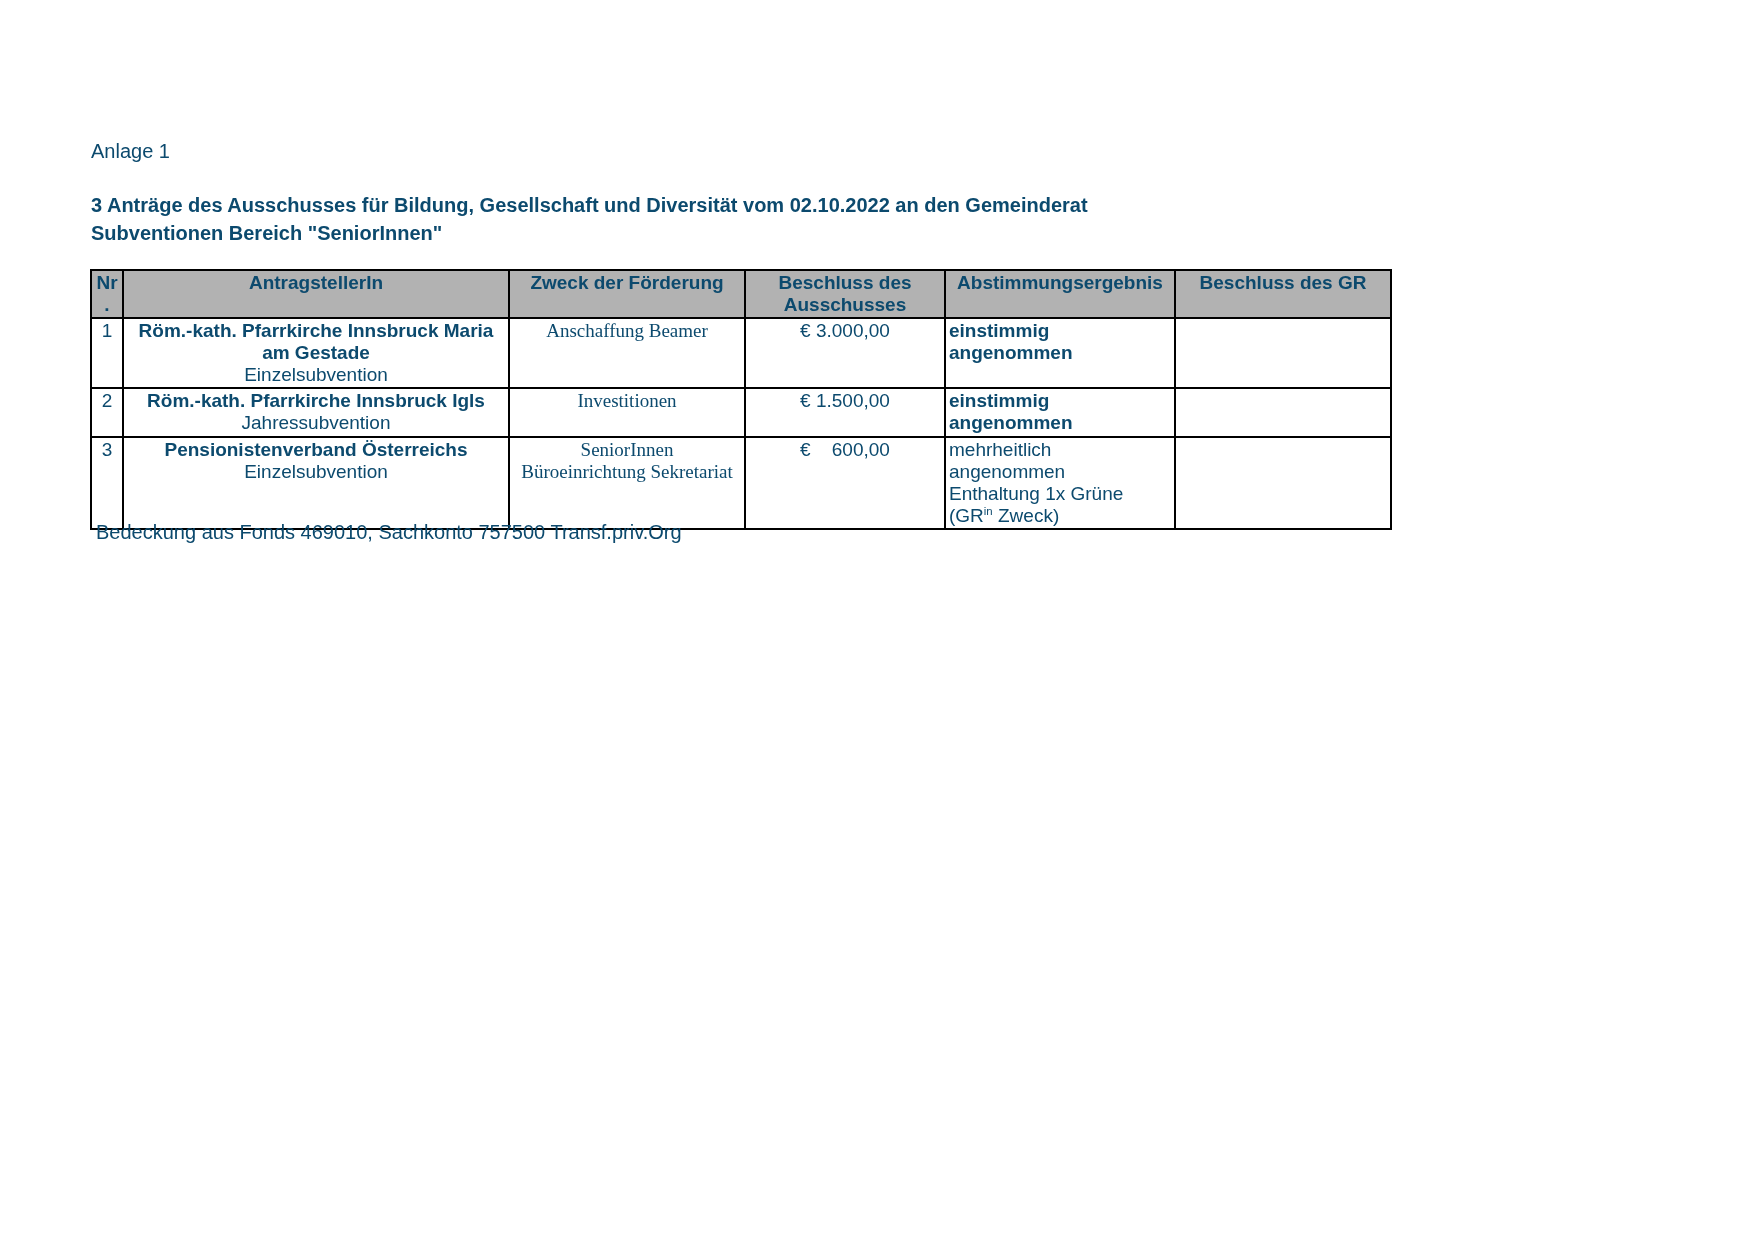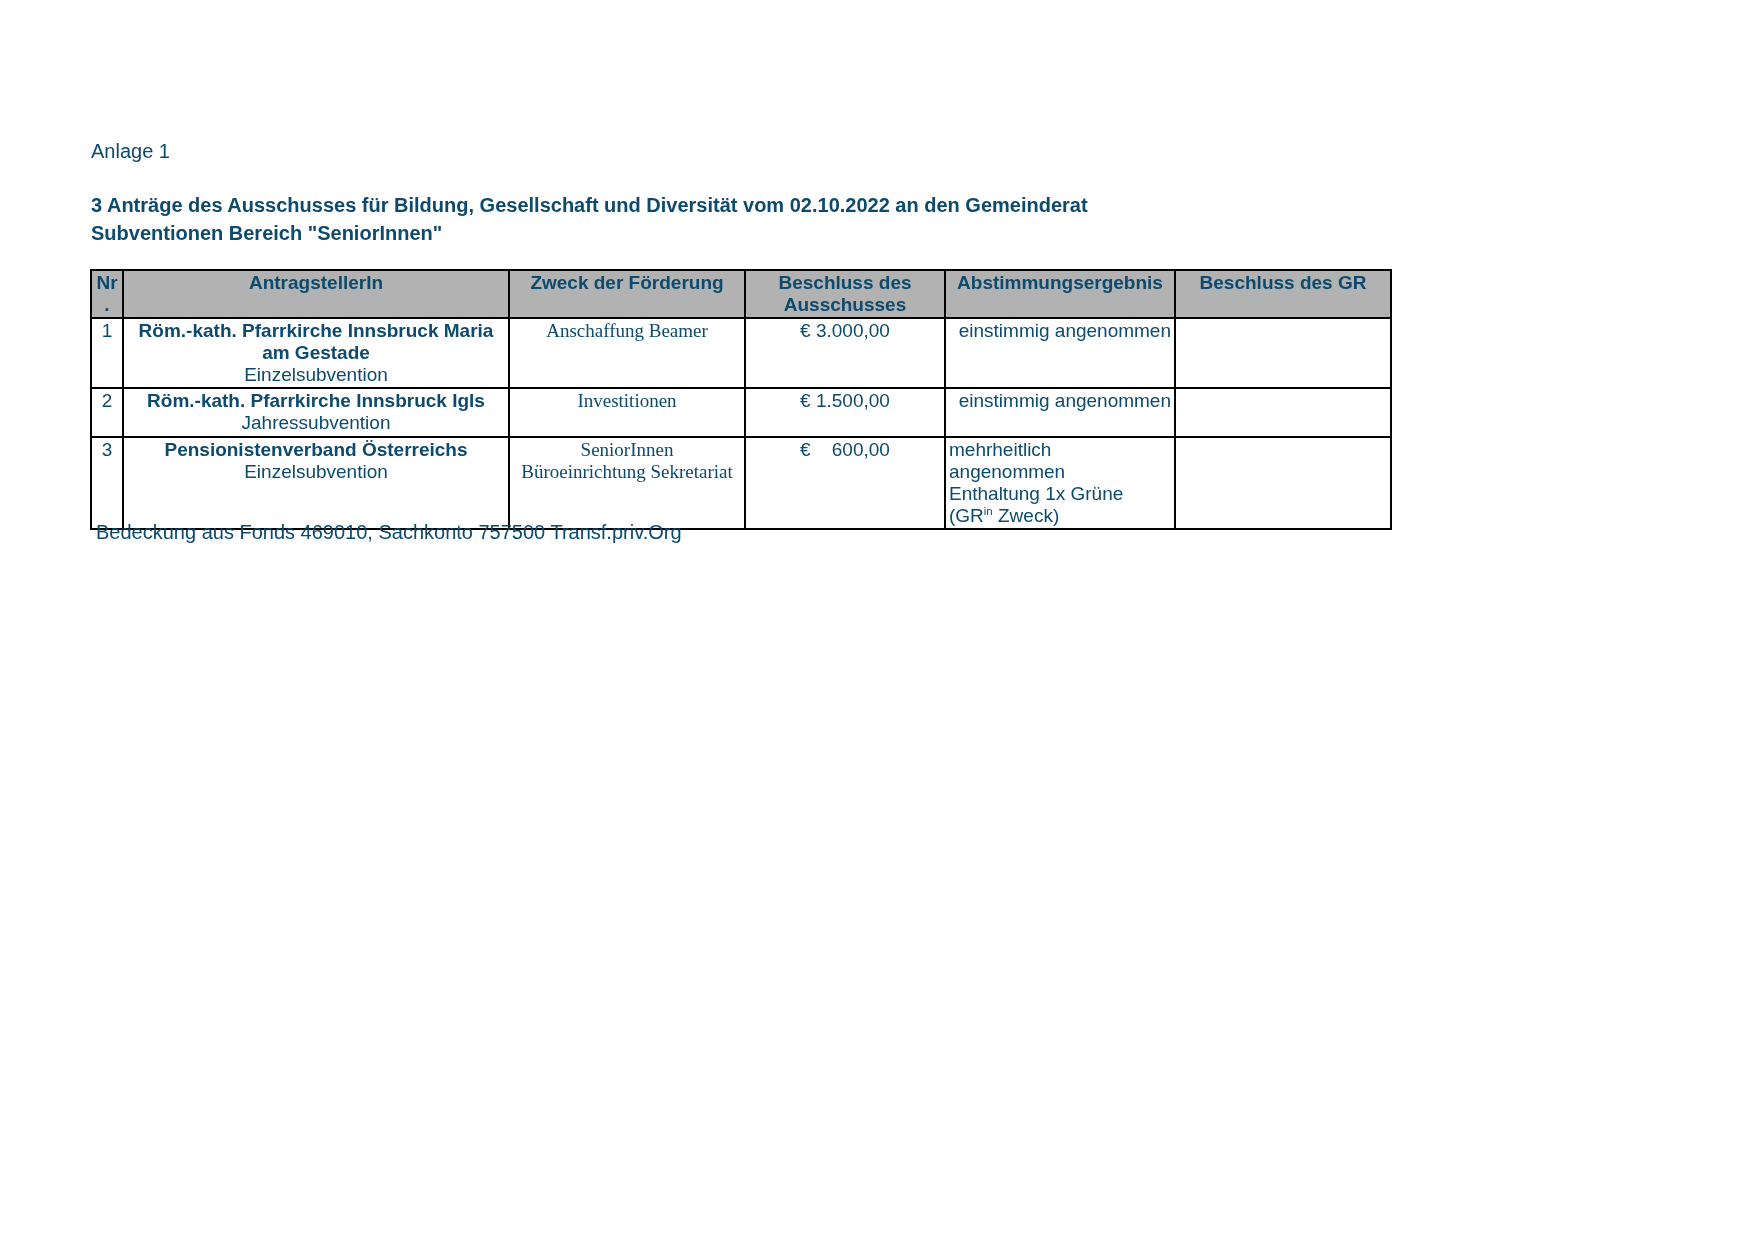--- a/index.html
+++ b/index.html
@@ -52,21 +52,21 @@
     font-weight: bold;
   }
   .r-head { height: 45px; }
   .r1 { height: 68px; }
   .r2 { height: 49px; }
   .r3 { height: 65px; }
   .c-nr { text-align: center; vertical-align: top; }
   .c-applicant { text-align: center; vertical-align: top; }
   .c-purpose { text-align: center; vertical-align: middle; font-family: Liberation Serif, serif; }
   .c-amount { text-align: center; vertical-align: middle; }
-  .c-vote-center { text-align: right; vertical-align: middle; }
+  .c-vote-center { text-align: left; vertical-align: middle; font-weight: bold; }
   .c-vote-left { text-align: left; vertical-align: top; padding-left: 2px; }
   .bold { font-weight: bold; }
   .nowrap { white-space: nowrap; }
   sup.gr-sup { font-size: 0.6em; vertical-align: super; line-height: 0; }
   .footer-note {
     position: absolute;
     left: 96px;
     top: 521px;
     font-size: 20px;
   }

